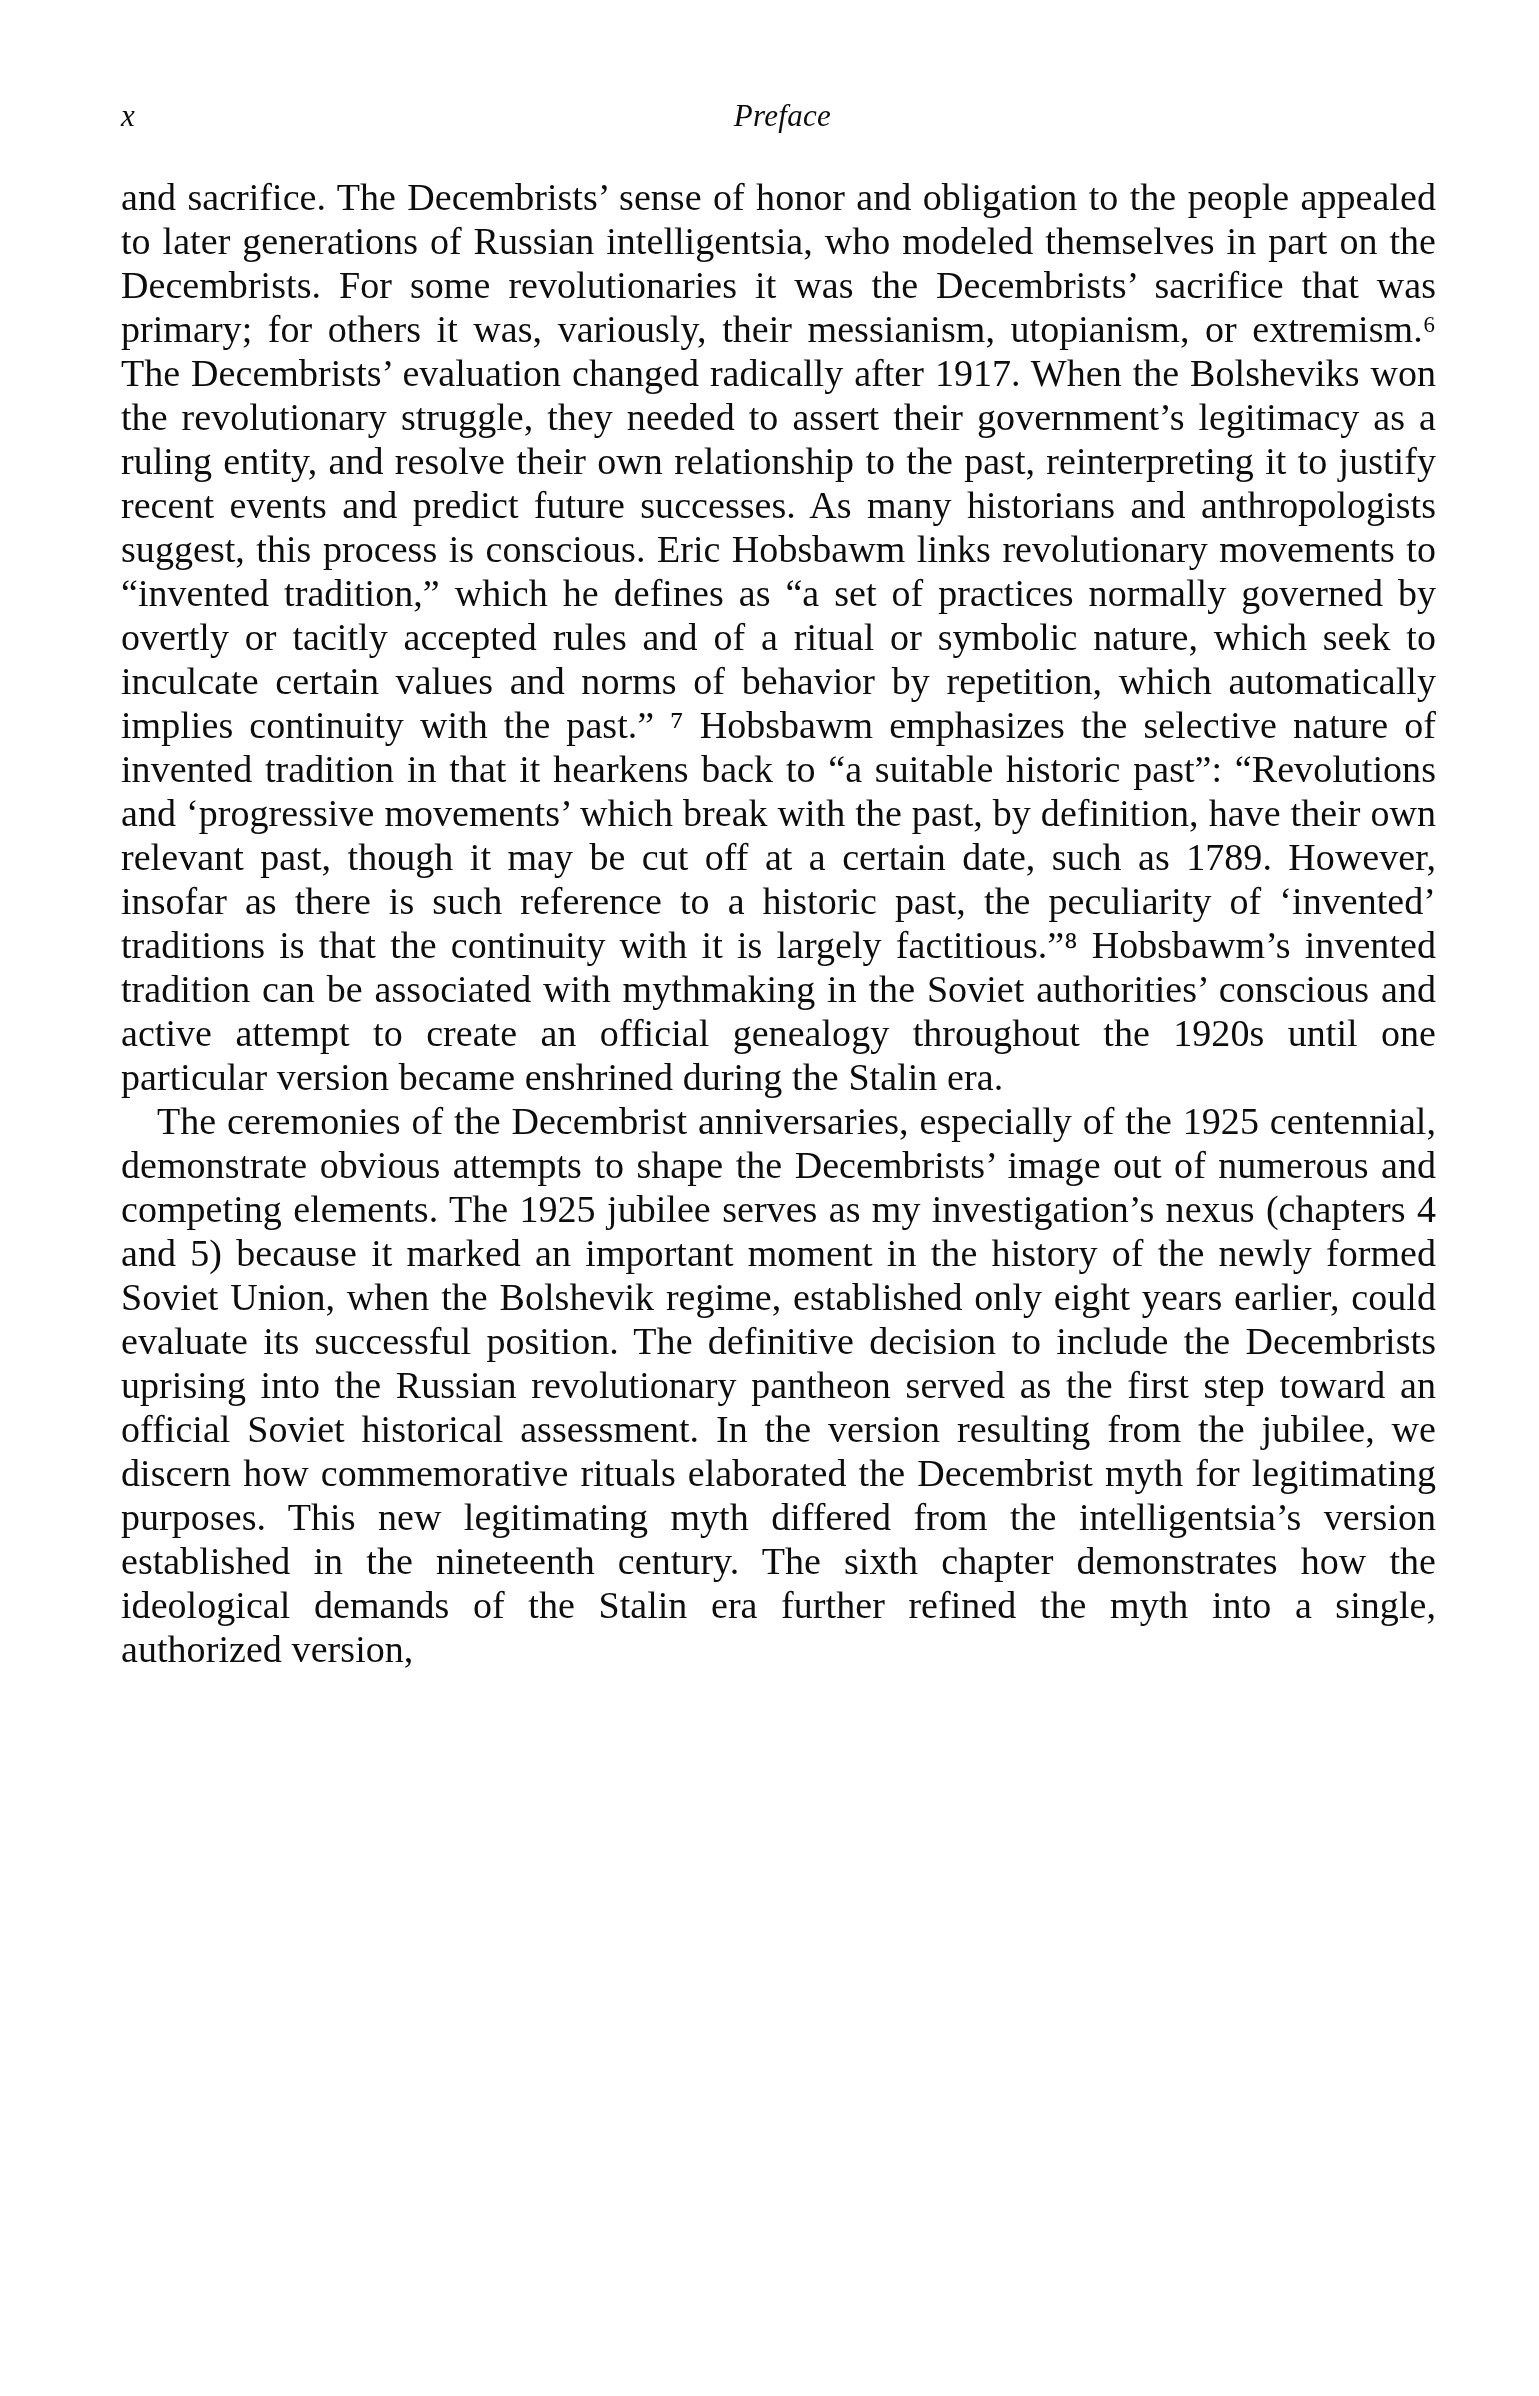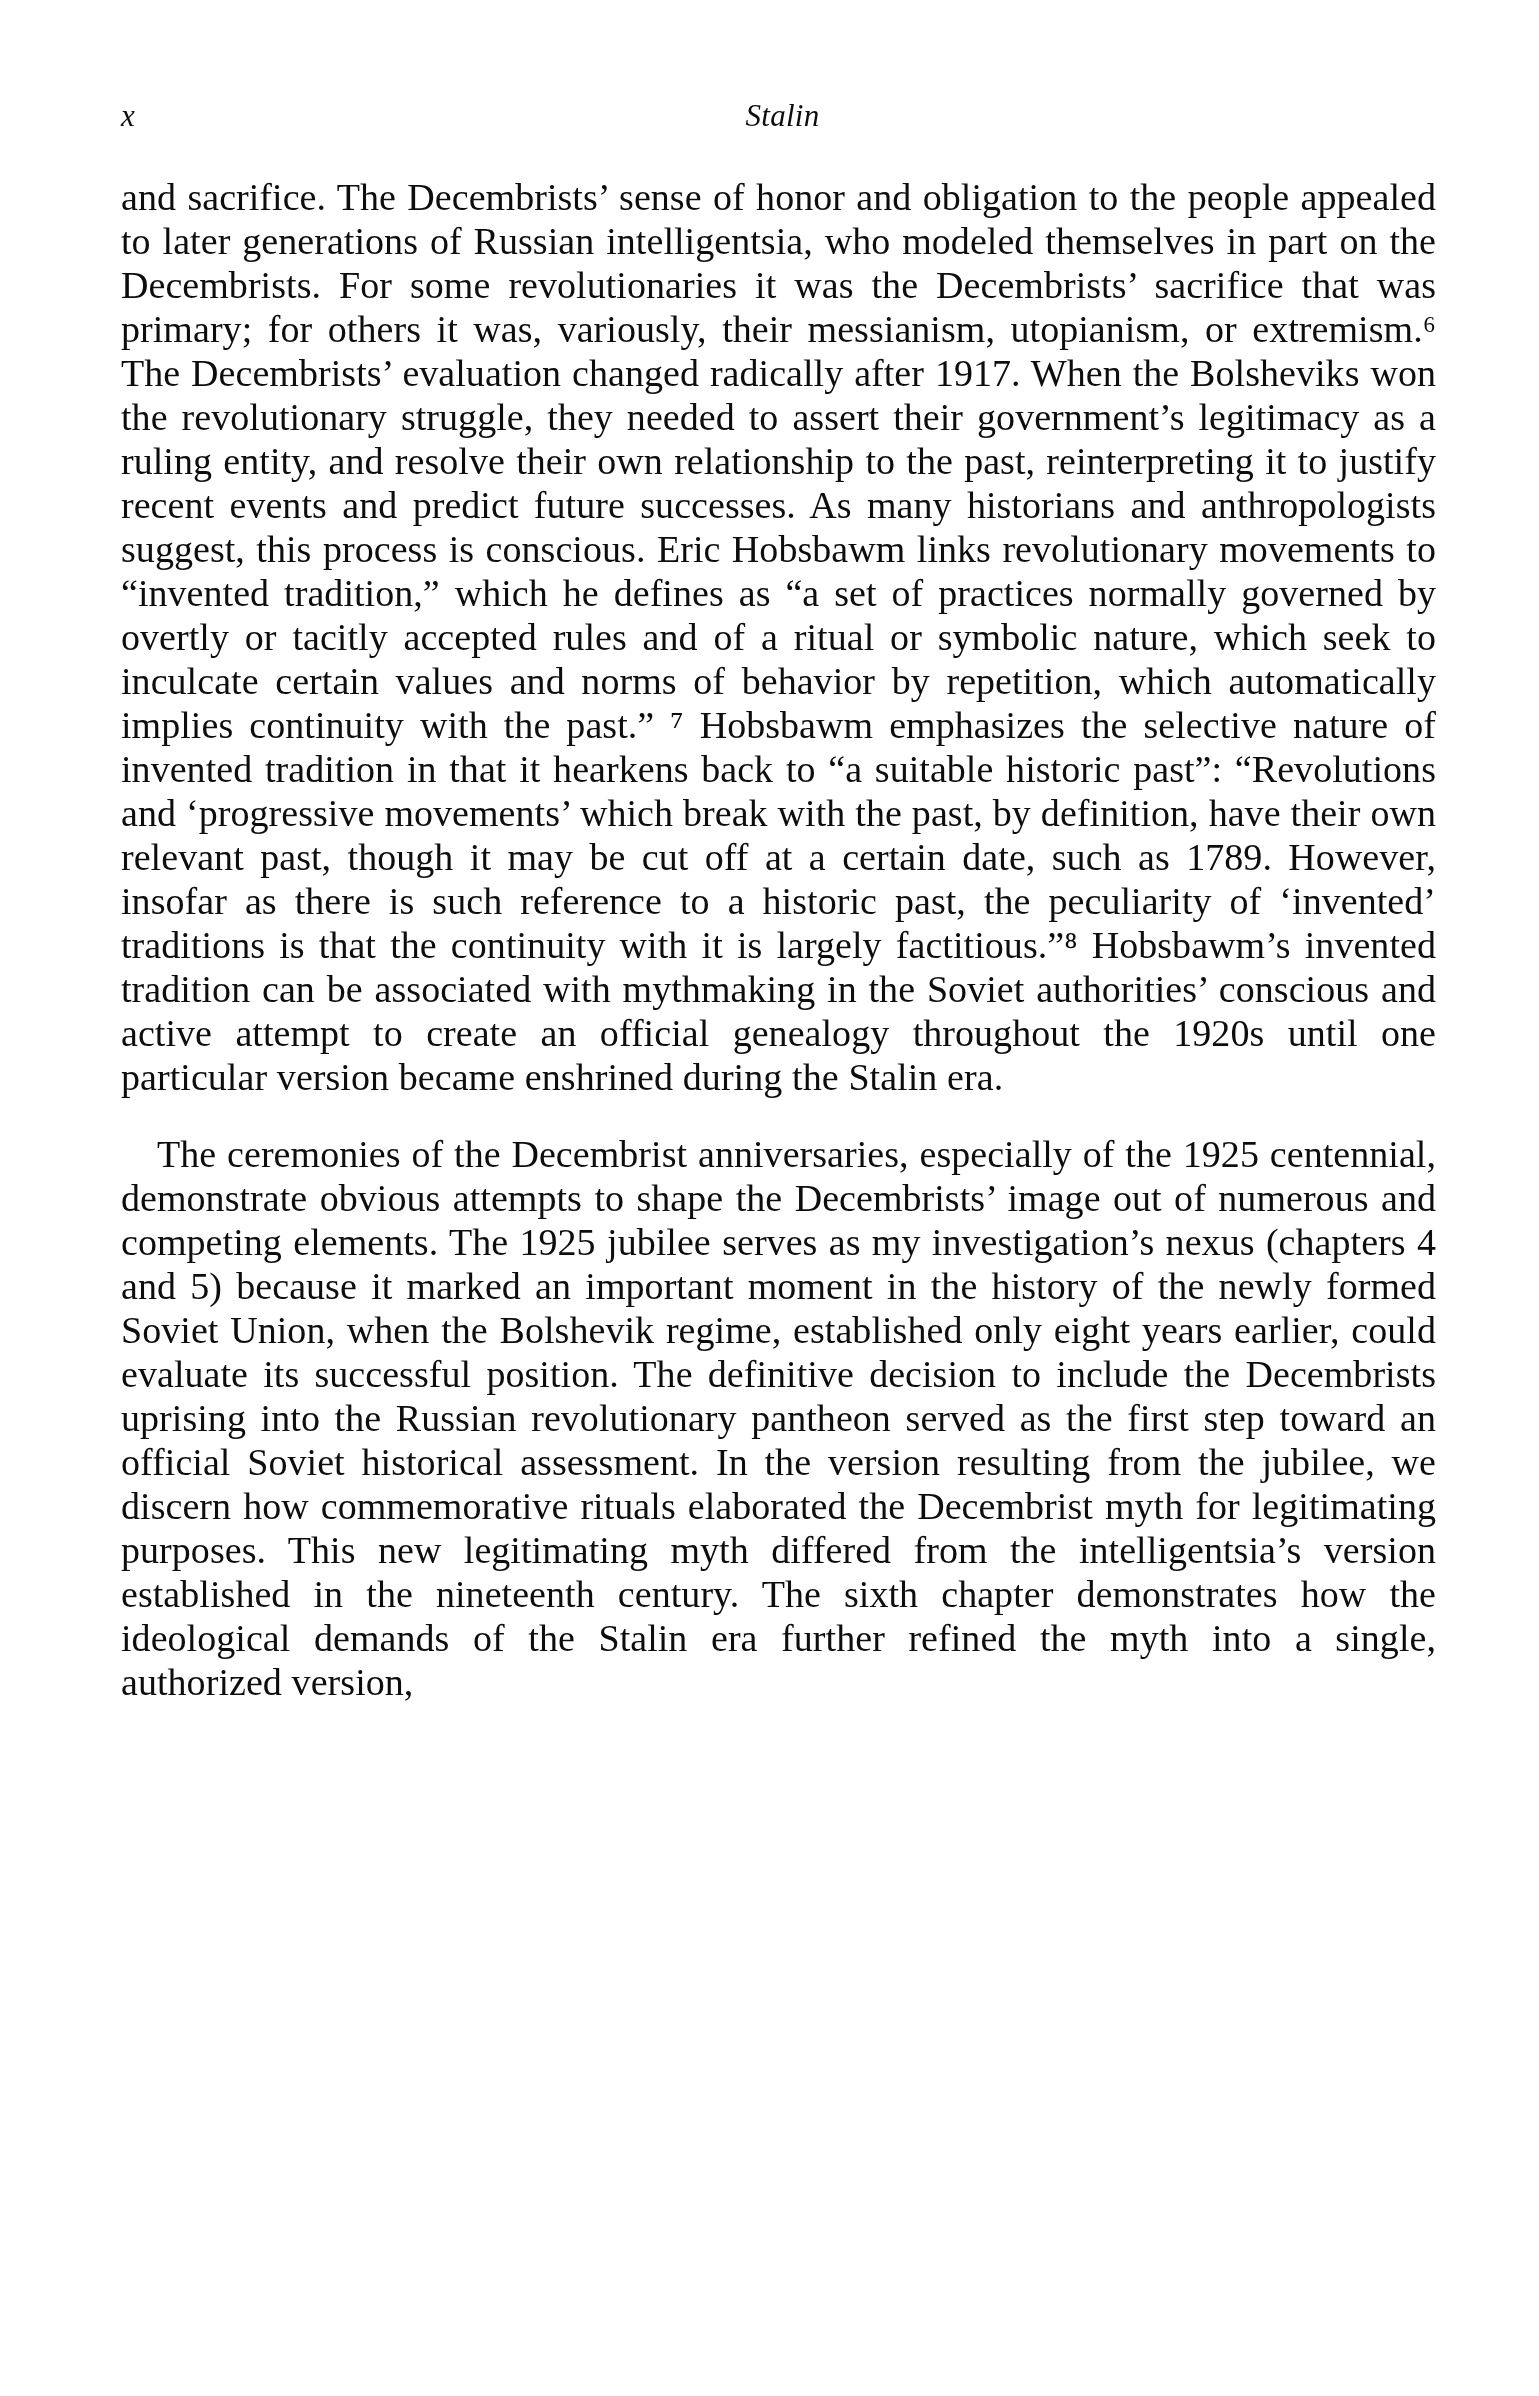--- a/index.html
+++ b/index.html
@@ -57,31 +57,30 @@
     margin: 0;
     font-size: 38px;
     line-height: 44px;
     text-align: justify;
     text-justify: inter-word;
     letter-spacing: 0.05px;
     word-spacing: 0.2px;
   }
   p.indent {
     text-indent: 36px;
-    margin-top: 33px;
   }
 </style>
 </head>
 <body>
 
 <div class="page">
 
   <div class="running-head">
     <span class="folio">x</span>
-    <span class="head-title">Stalin</span>
+    <span class="head-title">Preface</span>
   </div>
 
   <div class="body-block">
     <p class="para">and sacrifice. The Decembrists’ sense of honor and obligation to the people appealed to later generations of Russian intelligentsia, who modeled themselves in part on the Decembrists. For some revolutionaries it was the Decembrists’ sacrifice that was primary; for others it was, variously, their messianism, utopianism, or extremism.⁶ The Decembrists’ evaluation changed radically after 1917. When the Bolsheviks won the revolutionary struggle, they needed to assert their government’s legitimacy as a ruling entity, and resolve their own relationship to the past, reinterpreting it to justify recent events and predict future successes. As many historians and anthropologists suggest, this process is conscious. Eric Hobsbawm links revolutionary movements to “invented tradition,” which he defines as “a set of practices normally governed by overtly or tacitly accepted rules and of a ritual or symbolic nature, which seek to inculcate certain values and norms of behavior by repetition, which automatically implies continuity with the past.” ⁷ Hobsbawm emphasizes the selective nature of invented tradition in that it hearkens back to “a suitable historic past”: “Revolutions and ‘progressive movements’ which break with the past, by definition, have their own relevant past, though it may be cut off at a certain date, such as 1789. However, insofar as there is such reference to a historic past, the peculiarity of ‘invented’ traditions is that the continuity with it is largely factitious.”⁸ Hobsbawm’s invented tradition can be associated with mythmaking in the Soviet authorities’ conscious and active attempt to create an official genealogy throughout the 1920s until one particular version became enshrined during the Stalin era.</p>
     <p class="para indent">The ceremonies of the Decembrist anniversaries, especially of the 1925 centennial, demonstrate obvious attempts to shape the Decembrists’ image out of numerous and competing elements. The 1925 jubilee serves as my investigation’s nexus (chapters 4 and 5) because it marked an important moment in the history of the newly formed Soviet Union, when the Bolshevik regime, established only eight years earlier, could evaluate its successful position. The definitive decision to include the Decembrists uprising into the Russian revolutionary pantheon served as the first step toward an official Soviet historical assessment. In the version resulting from the jubilee, we discern how commemorative rituals elaborated the Decembrist myth for legitimating purposes. This new legitimating myth differed from the intelligentsia’s version established in the nineteenth century. The sixth chapter demonstrates how the ideological demands of the Stalin era further refined the myth into a single, authorized version,</p>
   </div>
 
 </div>
 
 

